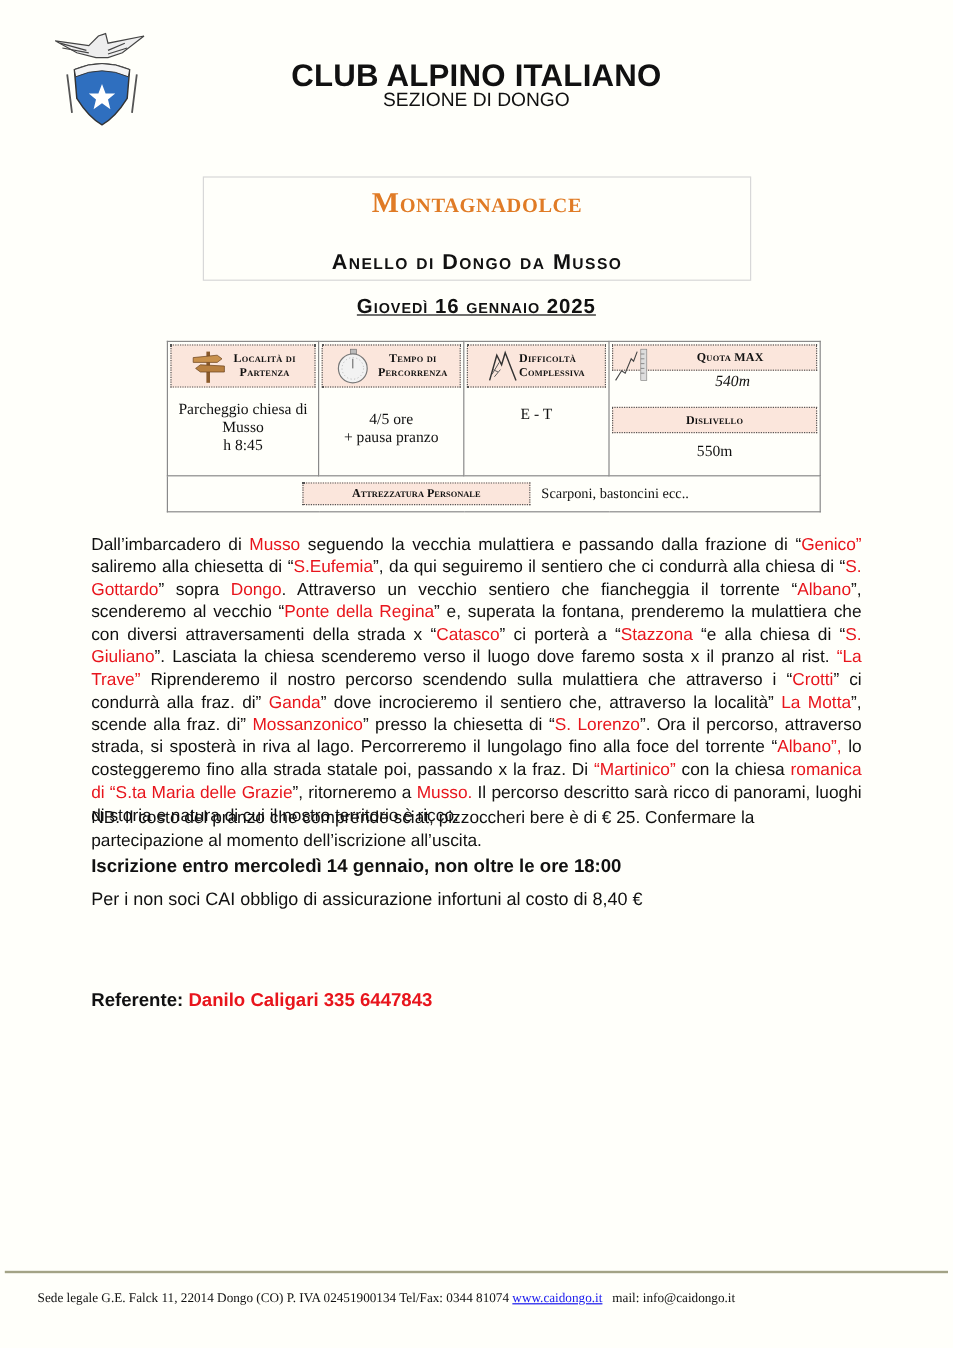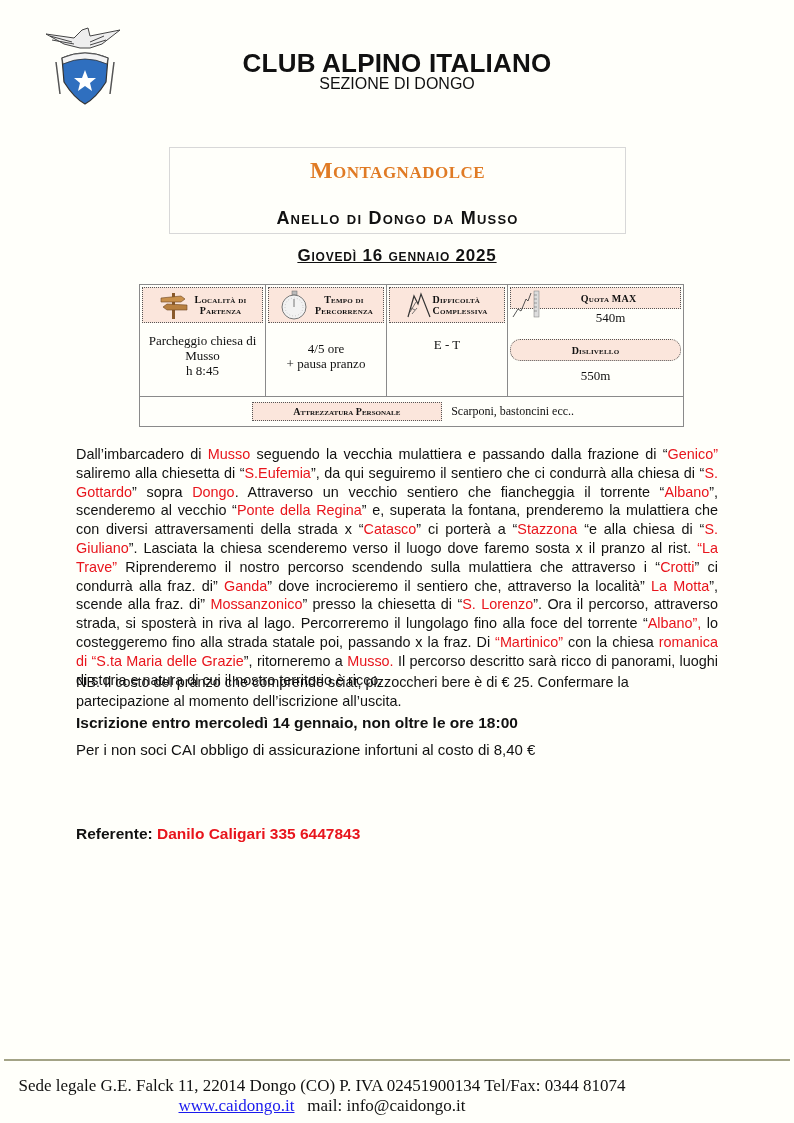--- a/index.html
+++ b/index.html
@@ -44,42 +44,42 @@
     font-family: "Liberation Serif", serif; font-size: 13px;
   }
   table.info td { border: 1px solid #8a8a8a; vertical-align: top; padding: 2px; text-align: center; }
   .hdr {
     display: flex; align-items: center; justify-content: center;
     border: 1px dotted #555; background: #fbe6dc;
     height: 34px; font-size: 10px; font-weight: bold; font-variant: small-caps;
     line-height: 11px; letter-spacing: 0.2px;
   }
   .hdr .ico { width: 30px; height: 30px; margin-right: 6px; flex: none; }
-  .hdr.small { height: 20px; border-radius: 10px; }
+  .hdr.small { height: 20px; }
   .cellval { padding-top: 14px; font-size: 13px; line-height: 15px; }
   .quota-wrap { position: relative; }
   .quota-hdr { margin-left: 0; height: 20px; }
   .qval { font-size: 13px; line-height: 18px; }
   .attr-row td { text-align: left; }
   .attr-hdr { display: inline-block; width: 188px; height: 17px; line-height: 17px; margin: 3px 6px 3px 3px; vertical-align: middle; text-align: center; border: 1px dotted #555; background: #fbe6dc; font-size: 10px; font-weight: bold; font-variant: small-caps; }
   .attr-val { vertical-align: middle; font-size: 12px; }
 
   .body-text {
     position: absolute; left: 76px; width: 642px; top: 445px;
     font-size: 14.4px; line-height: 18.8px; text-align: justify;
   }
   .red { color: #e8151c; }
   .nb { position: absolute; left: 76px; top: 673px; width: 650px; font-size: 14.4px; line-height: 18.8px; }
   .iscr { position: absolute; left: 76px; top: 714px; font-size: 15.5px; font-weight: bold; }
   .soci { position: absolute; left: 76px; top: 741px; font-size: 15px; }
   .ref { position: absolute; left: 76px; top: 825px; font-size: 15.5px; font-weight: bold; }
   .footer-line { position: absolute; left: 4px; width: 786px; top: 1059px; height: 2px; background: #a3a386; }
   .footer {
     position: absolute; left: 0; width: 644px; top: 1076px; text-align: center;
-    font-family: "Liberation Serif", serif; font-size: 17px;
+    font-family: "Liberation Serif", serif; font-size: 11px;
   }
   .footer a { color: #1a1aee; text-decoration: underline; }
 </style>
 </head>
 <body>
 
 <div class="logo">
   <svg viewBox="0 0 82 82" width="82" height="82">
     <g fill="none" stroke="#444" stroke-width="1">
       <path d="M2 10 L30 14 L38 6 L44 4 L46 12 L76 6 L58 20 L46 24 L36 24 L20 20 Z" fill="#eee"></path>
@@ -160,21 +160,21 @@
         <span style="position:absolute;left:2px;top:2px;">
           <svg viewBox="0 0 30 30" width="30" height="30">
             <polyline points="1,28 6,20 9,22 14,10 16,12 19,4" fill="none" stroke="#444" stroke-width="0.9"></polyline>
             <rect x="22" y="2" width="5" height="26" fill="#ddd" stroke="#777" stroke-width="0.5"></rect>
             <path d="M22 6h3M22 10h3M22 14h3M22 18h3M22 22h3" stroke="#555" stroke-width="0.5"></path>
           </svg>
         </span>
         <div class="hdr quota-hdr">
           <span style="margin-left:26px;">Quota MAX</span>
         </div>
-        <div class="qval" style="margin-left:30px;">540m</div>
+        <div class="qval" style="margin-left:30px;font-style:italic;">540m</div>
         <div class="hdr small" style="margin-top:12px;">
           <span>Dislivello</span>
         </div>
         <div class="qval" style="margin-top:6px;">550m</div>
       </div>
     </td>
   </tr>
   <tr class="attr-row">
     <td colspan="4">
       <span class="attr-hdr">Attrezzatura Personale</span>

